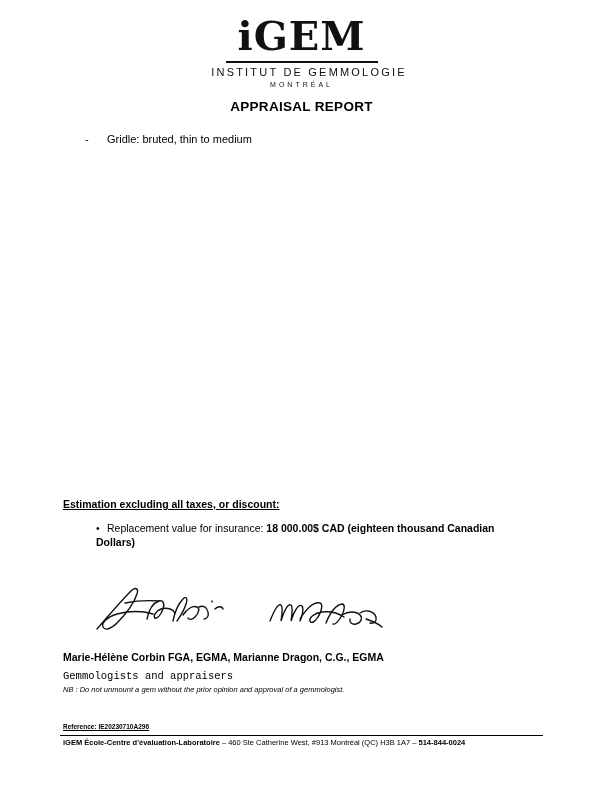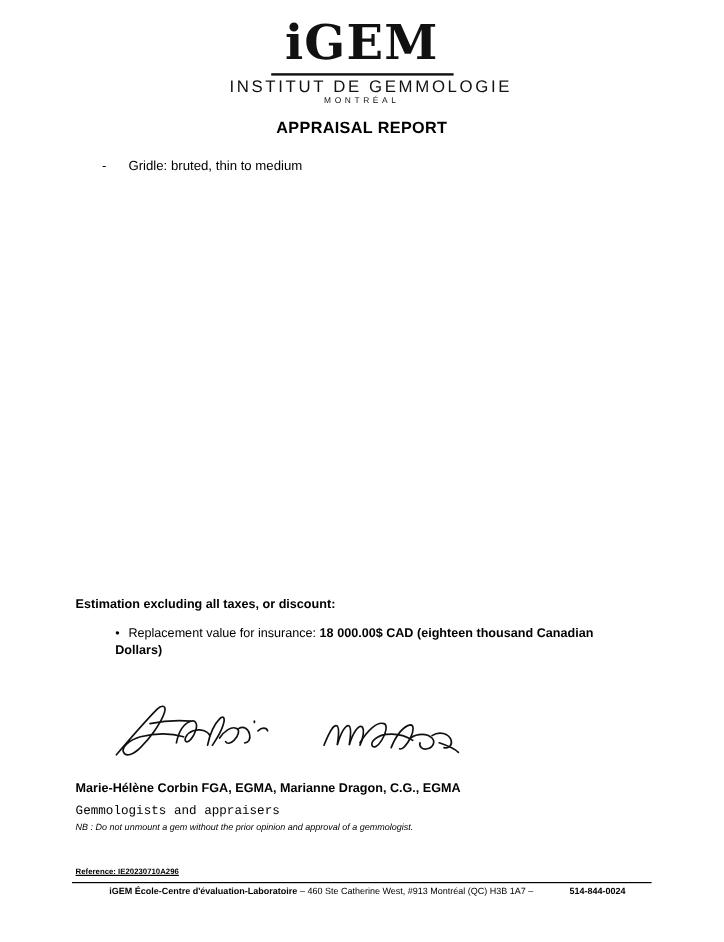--- a/index.html
+++ b/index.html
@@ -38,21 +38,21 @@
     line-height: 44px;
     color: #111111;
   }
   .logo-rule {
     width: 152px;
     height: 2px;
     background: #111111;
     margin: 3px auto 4px auto;
   }
   .logo-sub1 {
-    font-size: 14px;
+    font-size: 11px;
     letter-spacing: 2.2px;
     color: #111111;
     line-height: 11px;
     margin-left: 15px;
   }
   .logo-sub2 {
     font-size: 7px;
     letter-spacing: 3px;
     color: #111111;
     line-height: 11px;
@@ -85,20 +85,21 @@
     width: 22px;
   }
 
   
   .estimation-heading {
     position: absolute;
     top: 498px;
     left: 63px;
     font-size: 10.5px;
     font-weight: bold;
+    text-decoration: underline;
   }
   .estimation-item {
     position: absolute;
     top: 521px;
     left: 96px;
     font-size: 10.5px;
     line-height: 14px;
   }
   .estimation-item .bullet {
     display: inline-block;
@@ -168,21 +169,21 @@
     height: 1px;
     background: #000000;
   }
   .footer-line {
     position: absolute;
     top: 738px;
     left: 63px;
     font-size: 7.5px;
     white-space: nowrap;
   }
-  .footer-line .b { font-weight: bold; margin-left: 28px; }
+  .footer-line .b { font-weight: bold; }
 </style>
 </head>
 <body>
 
 <div class="page">
 
   <div class="logo-block">
     <div class="logo-wordmark">iGEM</div>
     <div class="logo-rule"></div>
     <div class="logo-sub1">INSTITUT DE GEMMOLOGIE</div>

